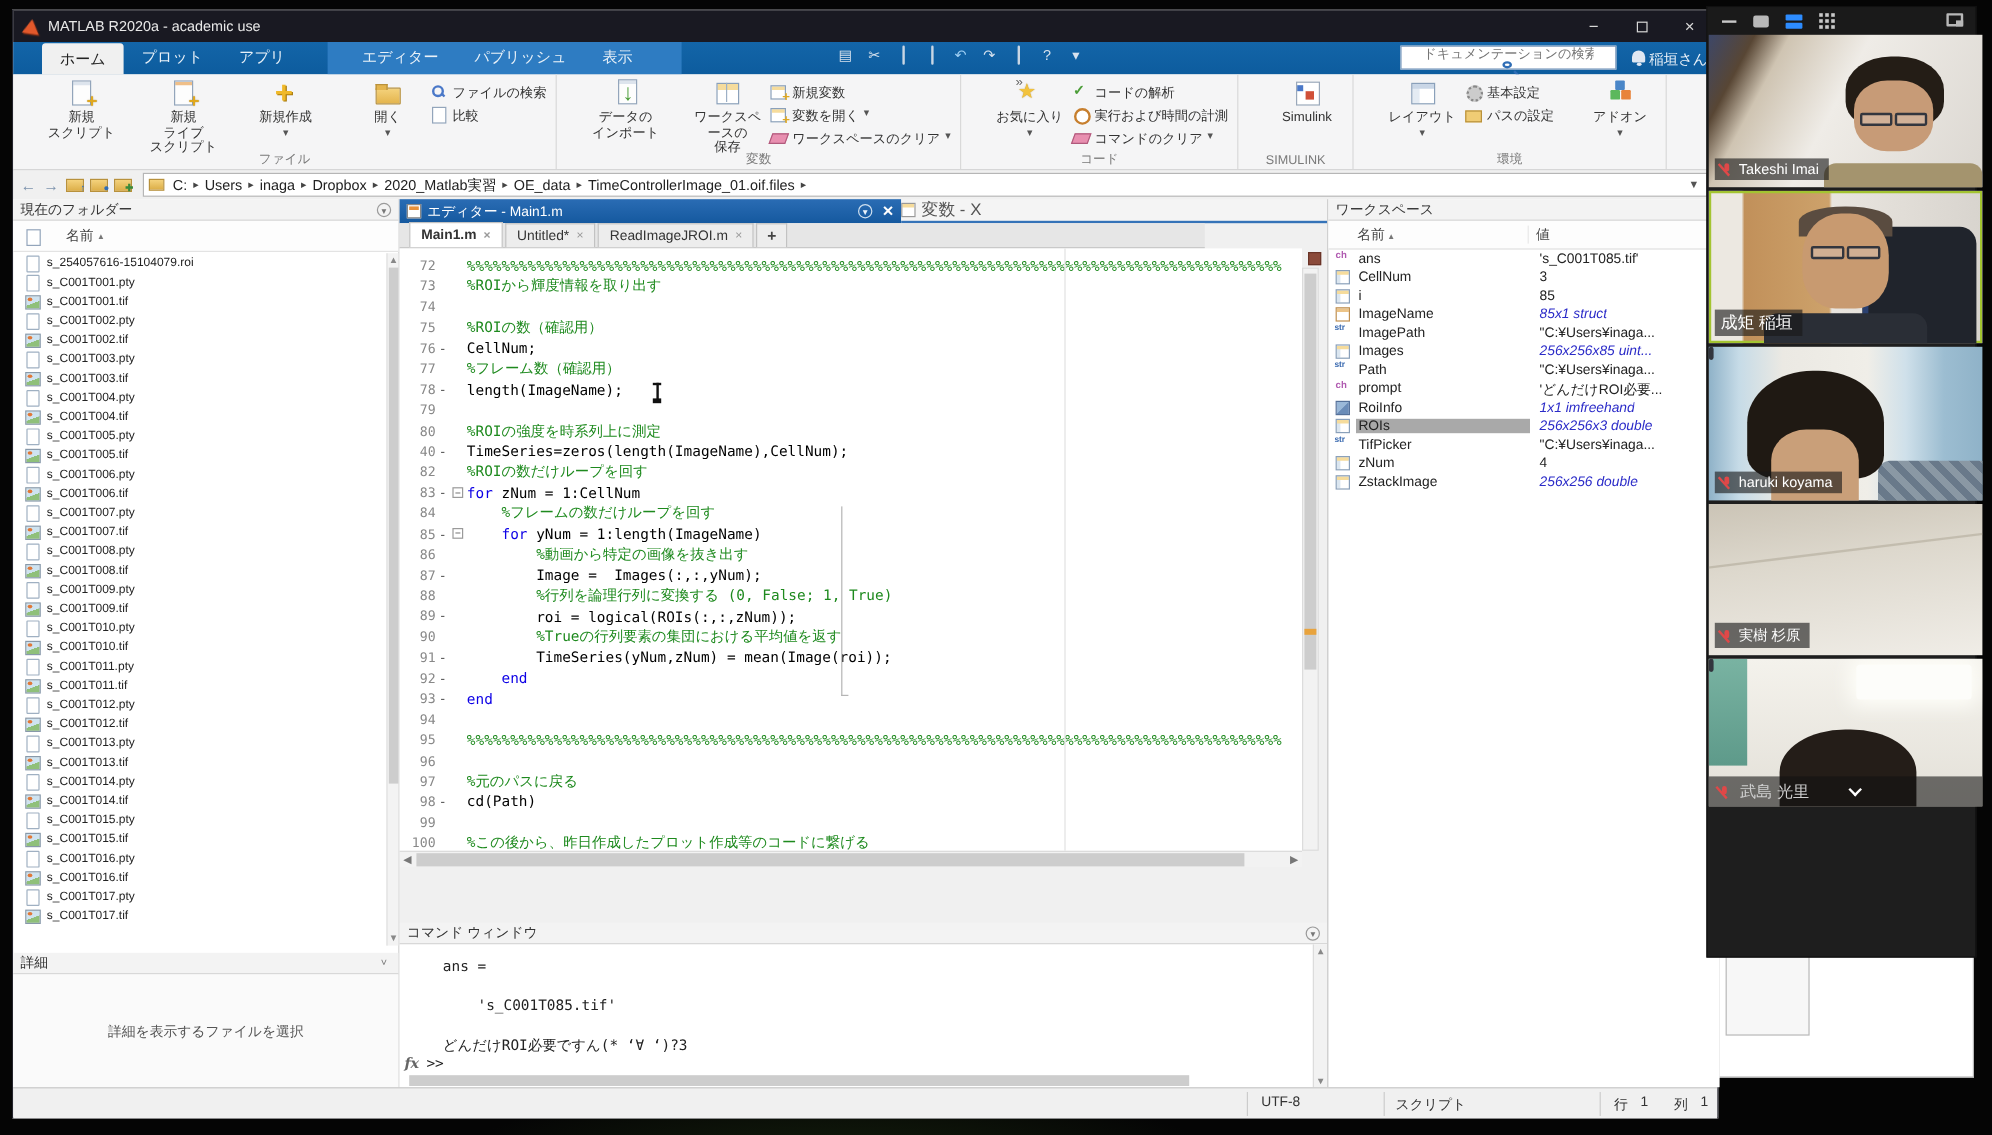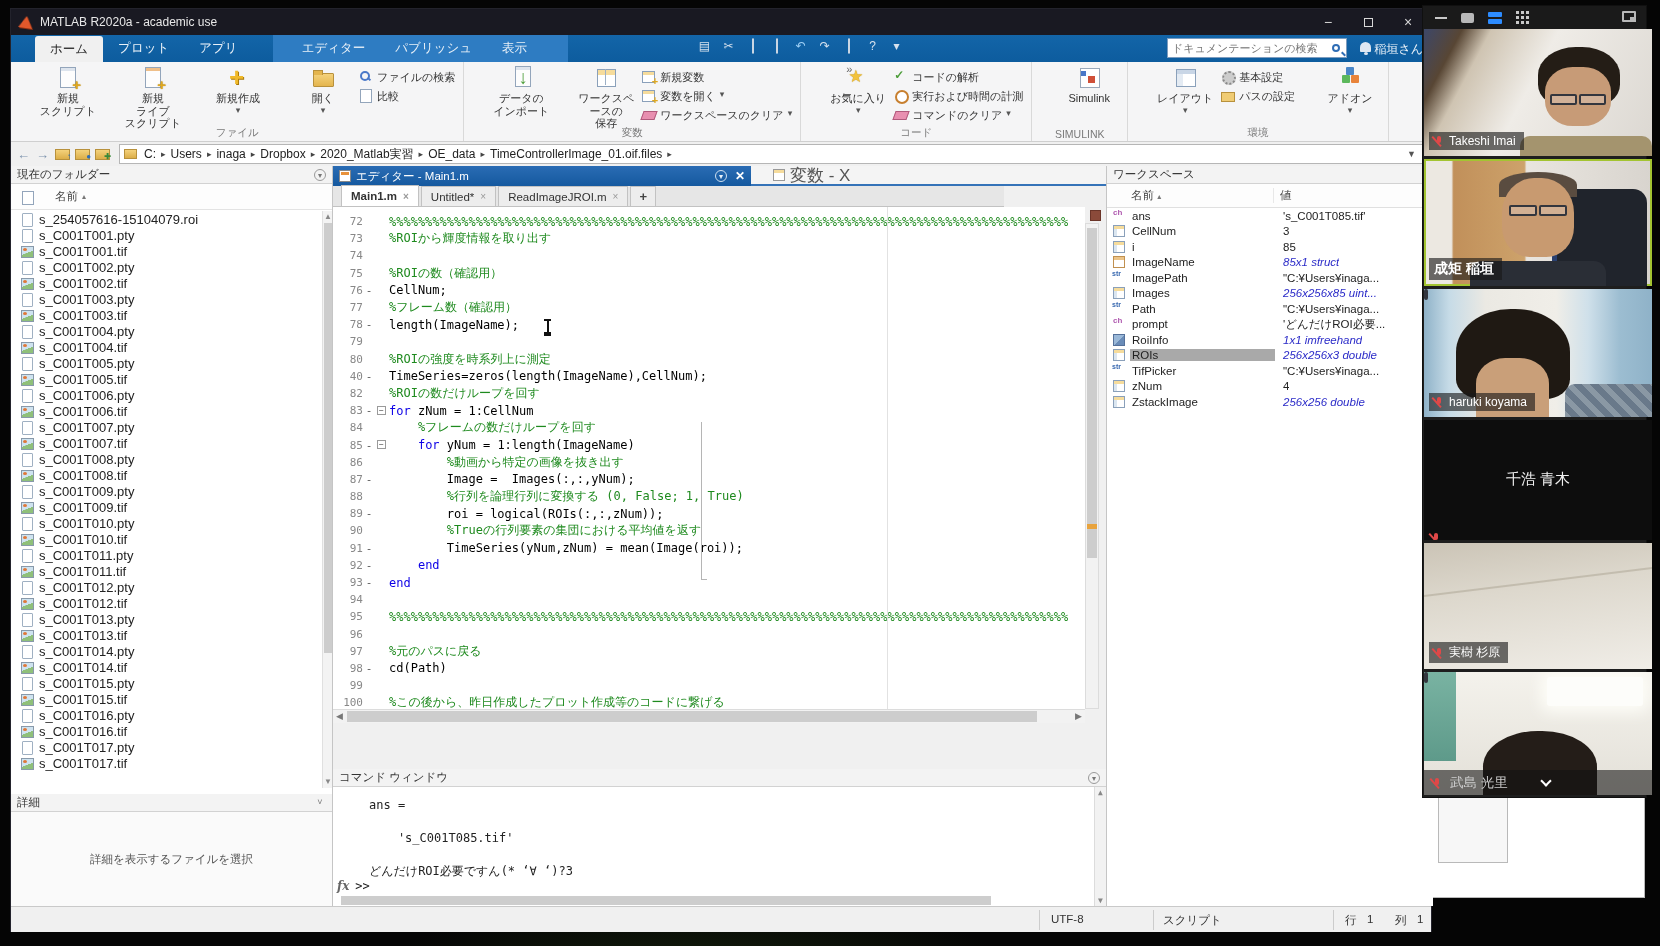--- a/index.html
+++ b/index.html
@@ -29,21 +29,21 @@
   #tabrow { position:absolute; left:0; top:26px; width:100%; height:27px;
     background:linear-gradient(#1365a8,#0d5c9e); display:flex; align-items:stretch; }
   #tabs-left { display:flex; margin-left:24px; }
   .rtab { color:#e9f1f8; font-size:12.5px; padding:0 15px; display:flex; align-items:center; cursor:default; }
   .rtab.active { background:#f0f0f0; color:#222; border-radius:3px 3px 0 0; margin-top:1px; }
   #tabs-ctx { display:flex; background:#2e7cc2; margin-left:20px; padding:0 26px 0 14px; border-radius:0 0 0 0; }
   #qa { position:absolute; right:527px; top:4px; display:flex; gap:9px; align-items:center; }
   .qa-ic { color:#d7e2ee; font-size:12px; width:15px; text-align:center; }
   .qa-box { width:13px; height:10px; border:1px solid #c9d6e4; border-radius:1px; }
   #searchbox { position:absolute; right:84px; top:3px; width:180px; height:20px; background:#fff;
-    border:1px solid #7d9cbe; display:flex; align-items:center; padding:0 4px; }
+    border:1px solid #7d9cbe; display:flex; align-items:center; padding:0 4px;flex-direction:column; }
   #searchbox input { border:none; outline:none; flex:1; font-size:11px; color:#555; font-family:"Liberation Sans",sans-serif; background:transparent; }
   .mag { width:8px; height:8px; border:2px solid #2f6db5; border-radius:50%; position:relative; margin-right:2px; }
   .mag::after { content:""; position:absolute; left:7px; top:7px; width:5px; height:2px; background:#2f6db5; transform:rotate(45deg); }
   .bell { position:absolute; right:60px; top:7px; width:11px; height:10px; background:#dfe7f2;
     border-radius:6px 6px 1px 1px; }
   .bell::after { content:""; position:absolute; left:3.5px; top:10px; width:4px; height:3px; background:#dfe7f2; border-radius:50%; }
   #username { position:absolute; right:8px; top:6px; color:#eef4fa; font-size:12px; }
 
   
   #ribbon { position:absolute; left:0; top:53px; width:100%; height:80px; background:#f5f5f6;
@@ -115,42 +115,42 @@
     display:flex; align-items:center; padding:0 6px; }
   .circle-caret { margin-left:auto; width:12px; height:12px; border:1px solid #9a9a9a; border-radius:50%;
     color:#777; font-size:8px; text-align:center; line-height:11px; }
 
   
   #folder-panel { position:absolute; left:0; top:157px; width:322px; height:740px; background:#fff; border-right:1px solid #c5c5c5; }
   #cf-colhead { height:26px; border-bottom:1px solid #e3e3e3; display:flex; align-items:center; font-size:11.5px; color:#444;
     padding-left:10px; background:#fdfdfd; }
   #cf-colhead .m-page { margin-right:22px; width:12px; height:12px; position:relative; }
   #file-list { position:absolute; left:0; top:45px; width:312px; height:577px; overflow:hidden; }
-  .frow { height:16px; display:flex; align-items:center; padding-left:10px; font-size:13px; color:#222; white-space:nowrap; }
+  .frow { height:16px; display:flex; align-items:center; padding-left:10px; font-size:10px; color:#222; white-space:nowrap; }
   .f-ico { width:12px; height:13px; position:relative; margin-right:6px; flex:0 0 auto; }
   .f-ico.doc::before { content:""; position:absolute; left:1px; top:0; width:9px; height:12px; background:#fff; border:1px solid #9fb0c2; border-radius:1px; }
   .f-ico.img::before { content:""; position:absolute; left:0; top:1px; width:11px; height:10px; background:linear-gradient(160deg,#cfe3f0 55%,#8fc07a 56%); border:1px solid #8899aa; }
   .f-ico.img::after { content:""; position:absolute; left:2px; top:3px; width:4px; height:3px; background:#e07838; border-radius:50%; }
   #cf-scroll { position:absolute; right:0; top:45px; width:10px; height:577px; background:#f3f3f3; border-left:1px solid #e0e0e0; }
   #cf-scroll .thumb { position:absolute; left:1px; top:12px; width:8px; height:430px; background:#cdcdcd; }
   #cf-scroll .arr { position:absolute; left:0; width:10px; height:12px; color:#888; font-size:8px; text-align:center; line-height:12px; }
   #details-header { position:absolute; left:0; top:628px; width:100%; height:18px; }
   #details-body { position:absolute; left:0; top:646px; width:100%; height:94px; background:#fafafa;
     display:flex; align-items:center; justify-content:center; font-size:11.5px; color:#555; }
 
   
   #center-panel { position:absolute; left:322px; top:157px; width:773px; height:740px; background:#f0f0f0; }
   #editor-title { position:absolute; left:0; top:0; width:418px; height:20px; background:linear-gradient(#2a6cb4,#15599f);
     color:#fff; font-size:11.5px; display:flex; align-items:center; padding:0 6px; }
   .et-ico { width:12px; height:12px; background:#fff; border:1px solid #888; margin-right:5px; position:relative; }
   .et-ico::after { content:""; position:absolute; left:1px; top:1px; width:8px; height:3px; background:#e8913a; }
   #editor-title .circle-caret { border-color:#cfe0f0; color:#eaf2fa; }
   #editor-title .close-x { color:#fff; font-size:12px; margin-left:8px; font-weight:bold; }
   #vars-title { position:absolute; left:418px; top:0; width:355px; height:20px; background:#f4f4f4; border-bottom:2px solid #3573b8;
-    color:#555; font-size:17px; display:flex; align-items:center; padding:0 22px; }
+    color:#555; font-size:14px; display:flex; align-items:center; padding:0 0; }
   .vt-ico { width:12px; height:12px; background:#fff; border:1px solid #999; margin-right:5px; box-shadow:inset 0 3px 0 #f6dc9c; }
 
   #doc-tabs { position:absolute; left:0; top:20px; width:671px; height:21px; background:#e6e6e6; border-bottom:1px solid #c2c2c2;
     display:flex; align-items:flex-end; padding-left:8px; }
   .dtab { height:20px; display:flex; align-items:center; gap:6px; font-size:11.5px; color:#333;
     padding:0 9px; border:1px solid #c2c2c2; border-bottom:none; background:#ededed; margin-right:2px; }
   .dtab.active { background:#fff; font-weight:bold; height:21px; }
   .dtab .x { color:#999; font-size:10px; }
   .dtab-plus { font-size:13px; color:#444; padding:0 8px; font-weight:bold; }
 
@@ -224,21 +224,21 @@
   .z-speaker::before { content:""; position:absolute; left:0; top:0; width:14px; height:5px; background:#2d8cff; border-radius:1px; }
   .z-speaker::after { content:""; position:absolute; left:0; top:7px; width:14px; height:5px; background:#2d8cff; border-radius:1px; }
   .z-gallery { width:13px; height:13px; position:relative; }
   .z-gallery::before { content:""; position:absolute; left:0; top:0; width:3px; height:3px; background:#c8c8c8;
     box-shadow:5px 0 0 #c8c8c8, 10px 0 0 #c8c8c8, 0 5px 0 #c8c8c8, 5px 5px 0 #c8c8c8, 10px 5px 0 #c8c8c8,
     0 10px 0 #c8c8c8, 5px 10px 0 #c8c8c8, 10px 10px 0 #c8c8c8; }
   .z-pop { position:absolute; right:10px; top:5px; width:14px; height:11px; border:2px solid #b8b8b8; border-radius:1px; }
   .z-pop::after { content:""; position:absolute; right:-2px; bottom:-2px; width:6px; height:5px; background:#b8b8b8; }
   #z-tiles { position:absolute; left:1px; top:23px; width:228px; }
   .tile { position:relative; width:228px; overflow:hidden; background:#0d0d0d; margin-bottom:3px; }
-  .tile.active { box-shadow:inset 0 0 0 2px #a3c431;font-weight:bold; }
+  .tile.active { box-shadow:inset 0 0 0 2px #a3c431; }
   .tile > div { position:absolute; }
   .badge { left:5px; bottom:6px; background:rgba(25,25,25,.62); color:#fff; font-size:12px;
     padding:2px 8px 2px 5px; display:flex; align-items:center; gap:5px; }
   .badge.big { font-size:14px; }
   .mic-off { position:relative; width:10px; height:12px; flex:0 0 auto; }
   .mic-off::before { content:""; position:absolute; left:3px; top:1px; width:4px; height:7px; background:#e04848; border-radius:2px; }
   .mic-off::after { content:""; position:absolute; left:-1px; top:1px; width:13px; height:1.6px; background:#e04848; transform:rotate(48deg); transform-origin:left top; }
   .center-name { position:absolute; left:0; top:42%; width:100%; text-align:center; color:#f0f0f0; font-size:15px; }
   .corner-mic { position:absolute; left:7px; bottom:8px; }
   .namebar { left:0; bottom:0; width:100%; height:25px; background:rgba(18,18,18,.58); display:flex; align-items:center; gap:8px; padding-left:8px; color:#cfcfcf; font-size:13.5px; }
@@ -884,24 +884,20 @@
           <div class="b2"></div>
           <div class="hair"></div>
           <div class="face"></div>
           <div class="glasses"></div>
           <div class="torso"></div>
           <div class="badge">
             <span class="mic-off"></span>
             <span>haruki koyama</span>
           </div>
         </div>
-        <div class="tile s-dark" style="height: 120px;">
-          <div class="center-name">千浩 青木</div>
-          <div class="corner-mic"><span class="mic-off"></span></div>
-        </div>
         <div class="tile s-ceiling" style="height: 126px;">
           <div class="b1"></div>
           <div class="badge">
             <span class="mic-off"></span>
             <span>実樹 杉原</span>
           </div>
         </div>
         <div class="tile s-takeshima" style="height: 123px;">
           <div class="b1"></div>
           <div class="b2"></div>

